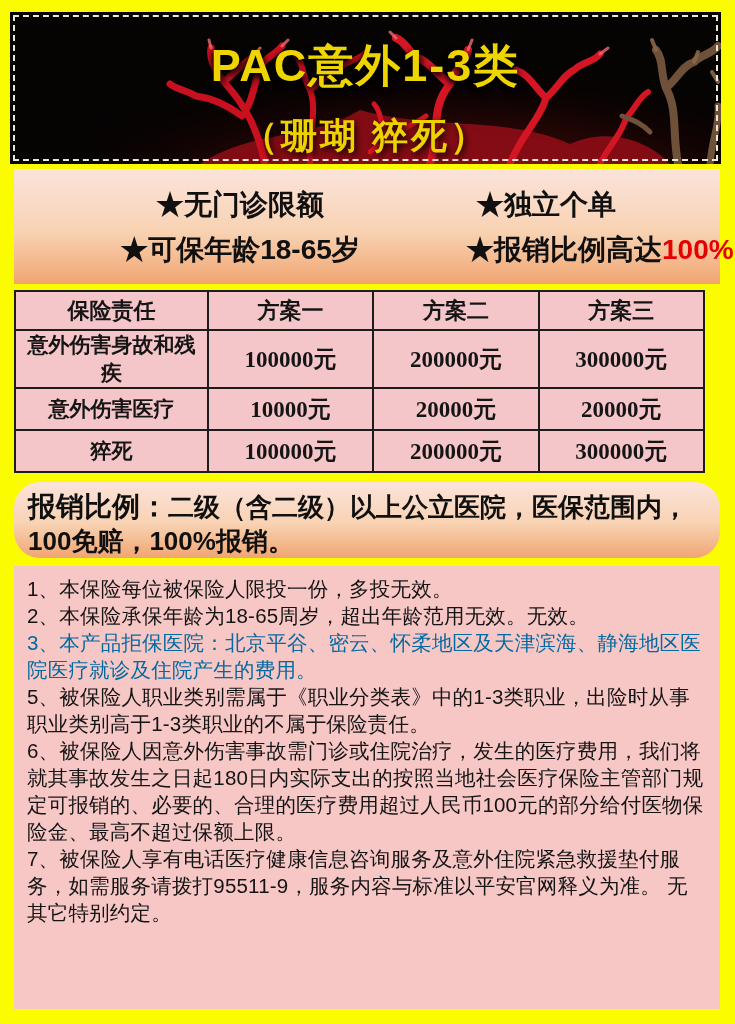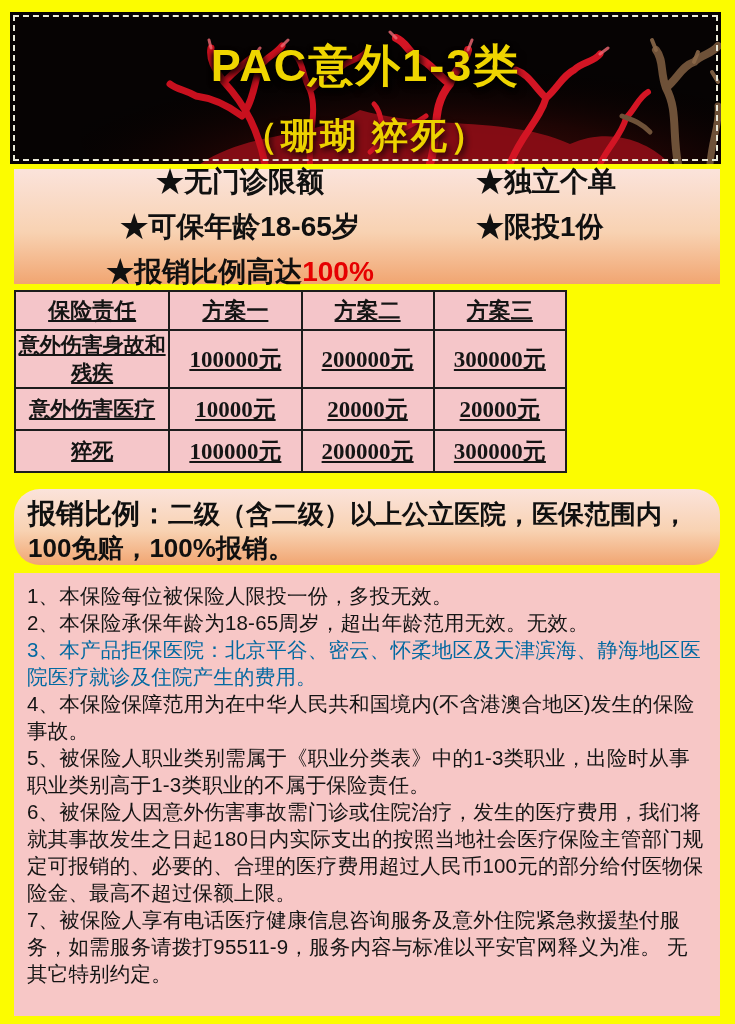--- a/index.html
+++ b/index.html
@@ -51,26 +51,25 @@
     align-content:center;
     font-size:28px;font-weight:bold;color:#101010;
   }
   .feat-cell{line-height:45px;white-space:nowrap;}
   .feat-left{text-align:center;}
   .feat-right{text-align:left;padding-left:10px;}
   .hl-red{color:#E60000;}
 
   
   table.benefits{
-    width:553px;
-    margin:6px 15px 16px 14px;
+    width:691px;
+    margin:6px 15px 9px 14px;
     border-collapse:collapse;
     table-layout:fixed;
     background:#F5C6C9;
-    text-decoration:underline;
   }
   table.benefits col.c0{width:28%;}
   table.benefits col.cv{width:24%;}
   table.benefits th,table.benefits td{
     border:2px solid #1C1C1C;
     text-align:center;vertical-align:middle;
     padding:0 2px;
   }
   table.benefits th{height:37px;font-size:22px;font-weight:bold;background:#F4C5C9;}
   table.benefits td{height:40px;}
@@ -143,21 +142,20 @@
     <div class="header-text">
       <div class="title">PAC意外1-3类</div>
       <div class="subtitle">（珊瑚 猝死）</div>
     </div>
   </div>
 
   <div class="peach features">
     <div class="feat-cell feat-left">★无门诊限额</div>
     <div class="feat-cell feat-right">★独立个单</div>
     <div class="feat-cell feat-left">★可保年龄18-65岁</div>
-    <div class="feat-cell feat-right">★限投1份</div>
     <div class="feat-cell feat-left"><span>★报销比例高达</span><span class="hl-red">100%</span></div>
     <div class="feat-cell feat-right"></div>
   </div>
 
   <table class="benefits">
     <colgroup>
         <col class="c0">
         <col class="cv">
         <col class="cv">
         <col class="cv">
@@ -191,19 +189,18 @@
     </table>
 
   <div class="peach reimb">
     <span class="reimb-label">报销比例：</span><span>二级（含二级）以上公立医院，医保范围内，100免赔，100%报销。</span>
   </div>
 
   <div class="notes">
     <p class="note">1、本保险每位被保险人限投一份，多投无效。</p>
     <p class="note">2、本保险承保年龄为18-65周岁，超出年龄范用无效。无效。</p>
     <p class="note note-red">3、本产品拒保医院：北京平谷、密云、怀柔地区及天津滨海、静海地区医院医疗就诊及住院产生的费用。</p>
-    <p class="note">4、本保险保障范用为在中华人民共和国境内(不含港澳合地区)发生的保险事故。</p>
     <p class="note">5、被保险人职业类别需属于《职业分类表》中的1-3类职业，出险时从事职业类别高于1-3类职业的不属于保险责任。</p>
     <p class="note">6、被保险人因意外伤害事故需门诊或住院治疗，发生的医疗费用，我们将就其事故发生之日起180日内实际支出的按照当地社会医疗保险主管部门规定可报销的、必要的、合理的医疗费用超过人民币100元的部分给付医物保险金、最高不超过保额上限。</p>
     <p class="note">7、被保险人享有电话医疗健康信息咨询服务及意外住院紧急救援垫付服务，如需服务请拨打95511-9，服务内容与标准以平安官网释义为准。 无其它特别约定。</p>
   </div>
 
 </div>
 
 </body></html>

